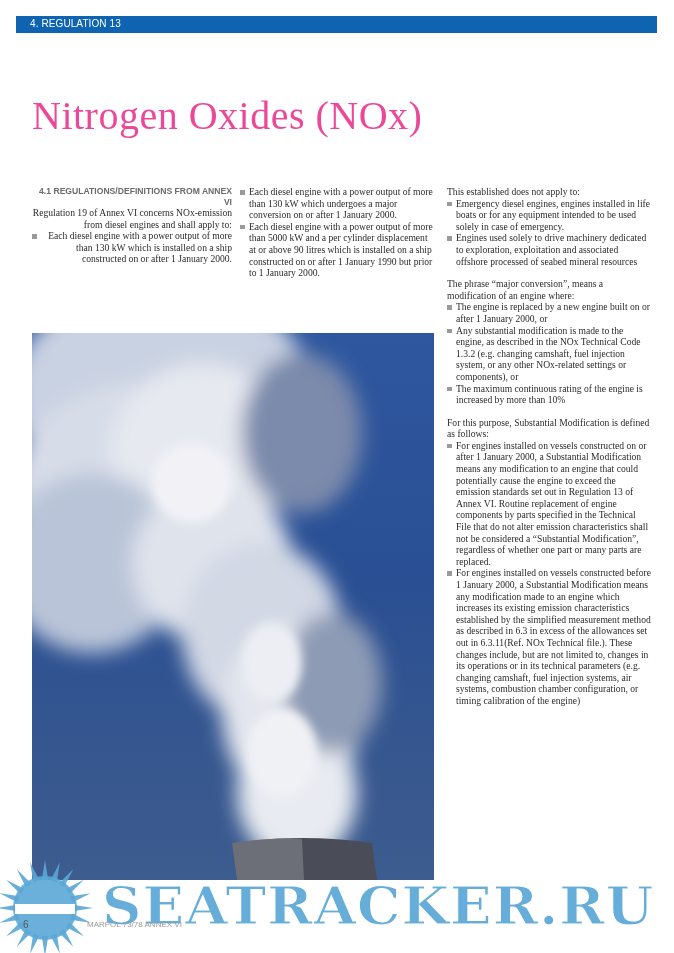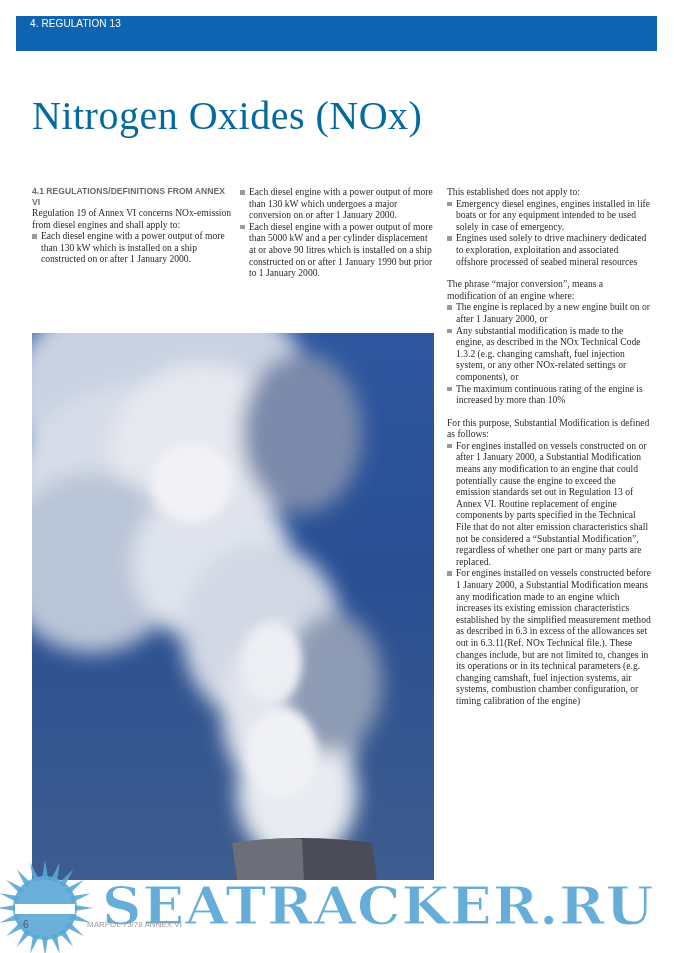--- a/index.html
+++ b/index.html
@@ -1,21 +1,21 @@
 <!DOCTYPE html>
 <html><head>
 <meta charset="utf-8">
 <style>
   html, body { margin: 0; padding: 0; }
   body { width: 674px; height: 953px; background: #ffffff; position: relative; overflow: hidden; font-family: "Liberation Serif", serif; color: #2a2a2a; }
-  .header-bar { position: absolute; left: 16px; top: 16px; width: 641px; height: 35px; background: #0e64b0; }
+  .header-bar { position: absolute; left: 16px; top: 16px; width: 641px; height: 17px; background: #0e64b0; }
   .header-bar span { position: absolute; left: 14px; top: 2px; font-family: "Liberation Sans", sans-serif; font-size: 10px; color: #ffffff; letter-spacing: 0.1px; }
-  .title { position: absolute; left: 32px; top: 92px; font-family: "Liberation Serif", serif; font-size: 40px; color: #0369a1; margin: 0; font-weight: normal; letter-spacing: 0.5px; }
+  .title { position: absolute; left: 32px; top: 92px; font-family: "Liberation Serif", serif; font-size: 40px; color: #ec4899; margin: 0; font-weight: normal; letter-spacing: 0.5px; }
   .col { position: absolute; font-size: 9.6px; line-height: 11.6px; color: #2b2b2b; }
-  .col1 { left: 32px; top: 186px; width: 200px; }
+  .col1 { left: 32px; top: 186px; width: 200px; text-align: right; }
   .col2 { left: 240px; top: 186px; width: 195px; }
   .col3 { left: 447px; top: 186px; width: 205px; }
   .subhead { font-family: "Liberation Sans", sans-serif; font-weight: bold; font-size: 8.6px; line-height: 10.5px; color: #6a6a6a; text-transform: uppercase; }
   p { margin: 0; }
   ul { list-style: none; margin: 0; padding: 0; }
   li { position: relative; padding-left: 9px; }
   li::before { content: ""; position: absolute; left: 0; top: 4px; width: 4.5px; height: 4.5px; background: #9a9a9a; }
   .gap { height: 11px; }
   .photo { position: absolute; left: 32px; top: 333px; width: 402px; height: 547px; overflow: hidden;
     background: linear-gradient(180deg, #2e57a0 0%, #2a4f93 45%, #35568f 75%, #3d5c8f 100%); }

